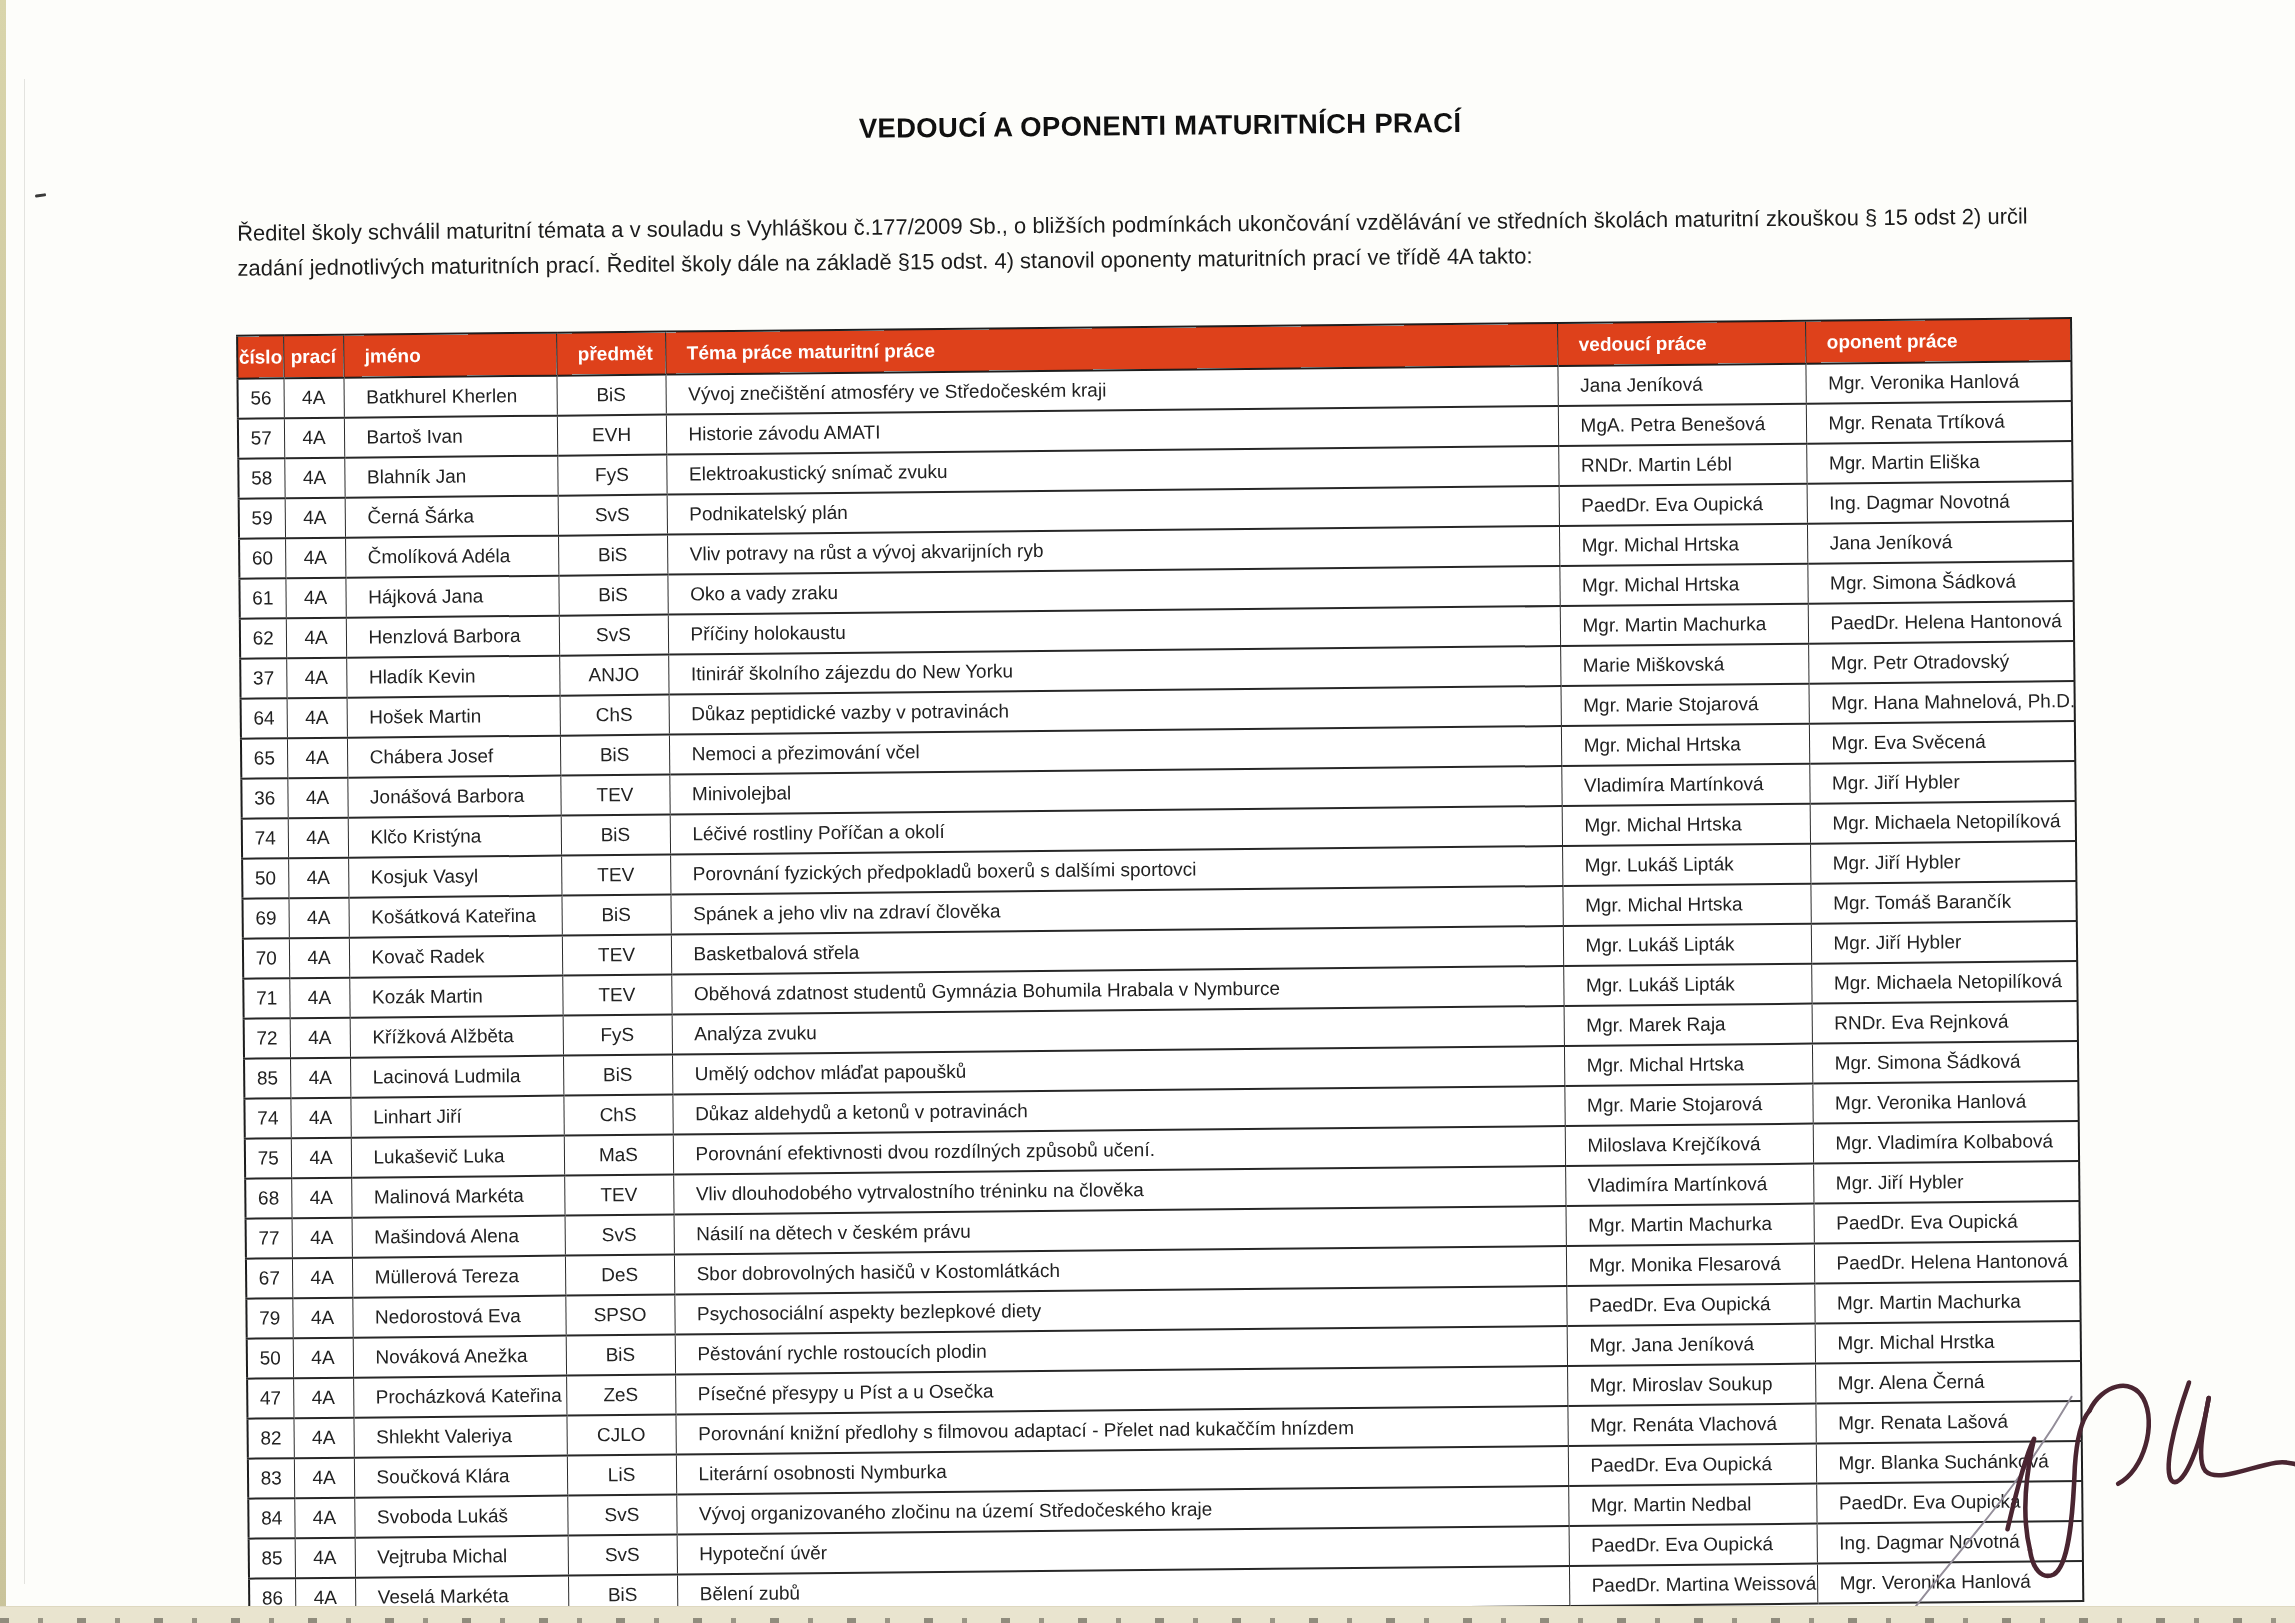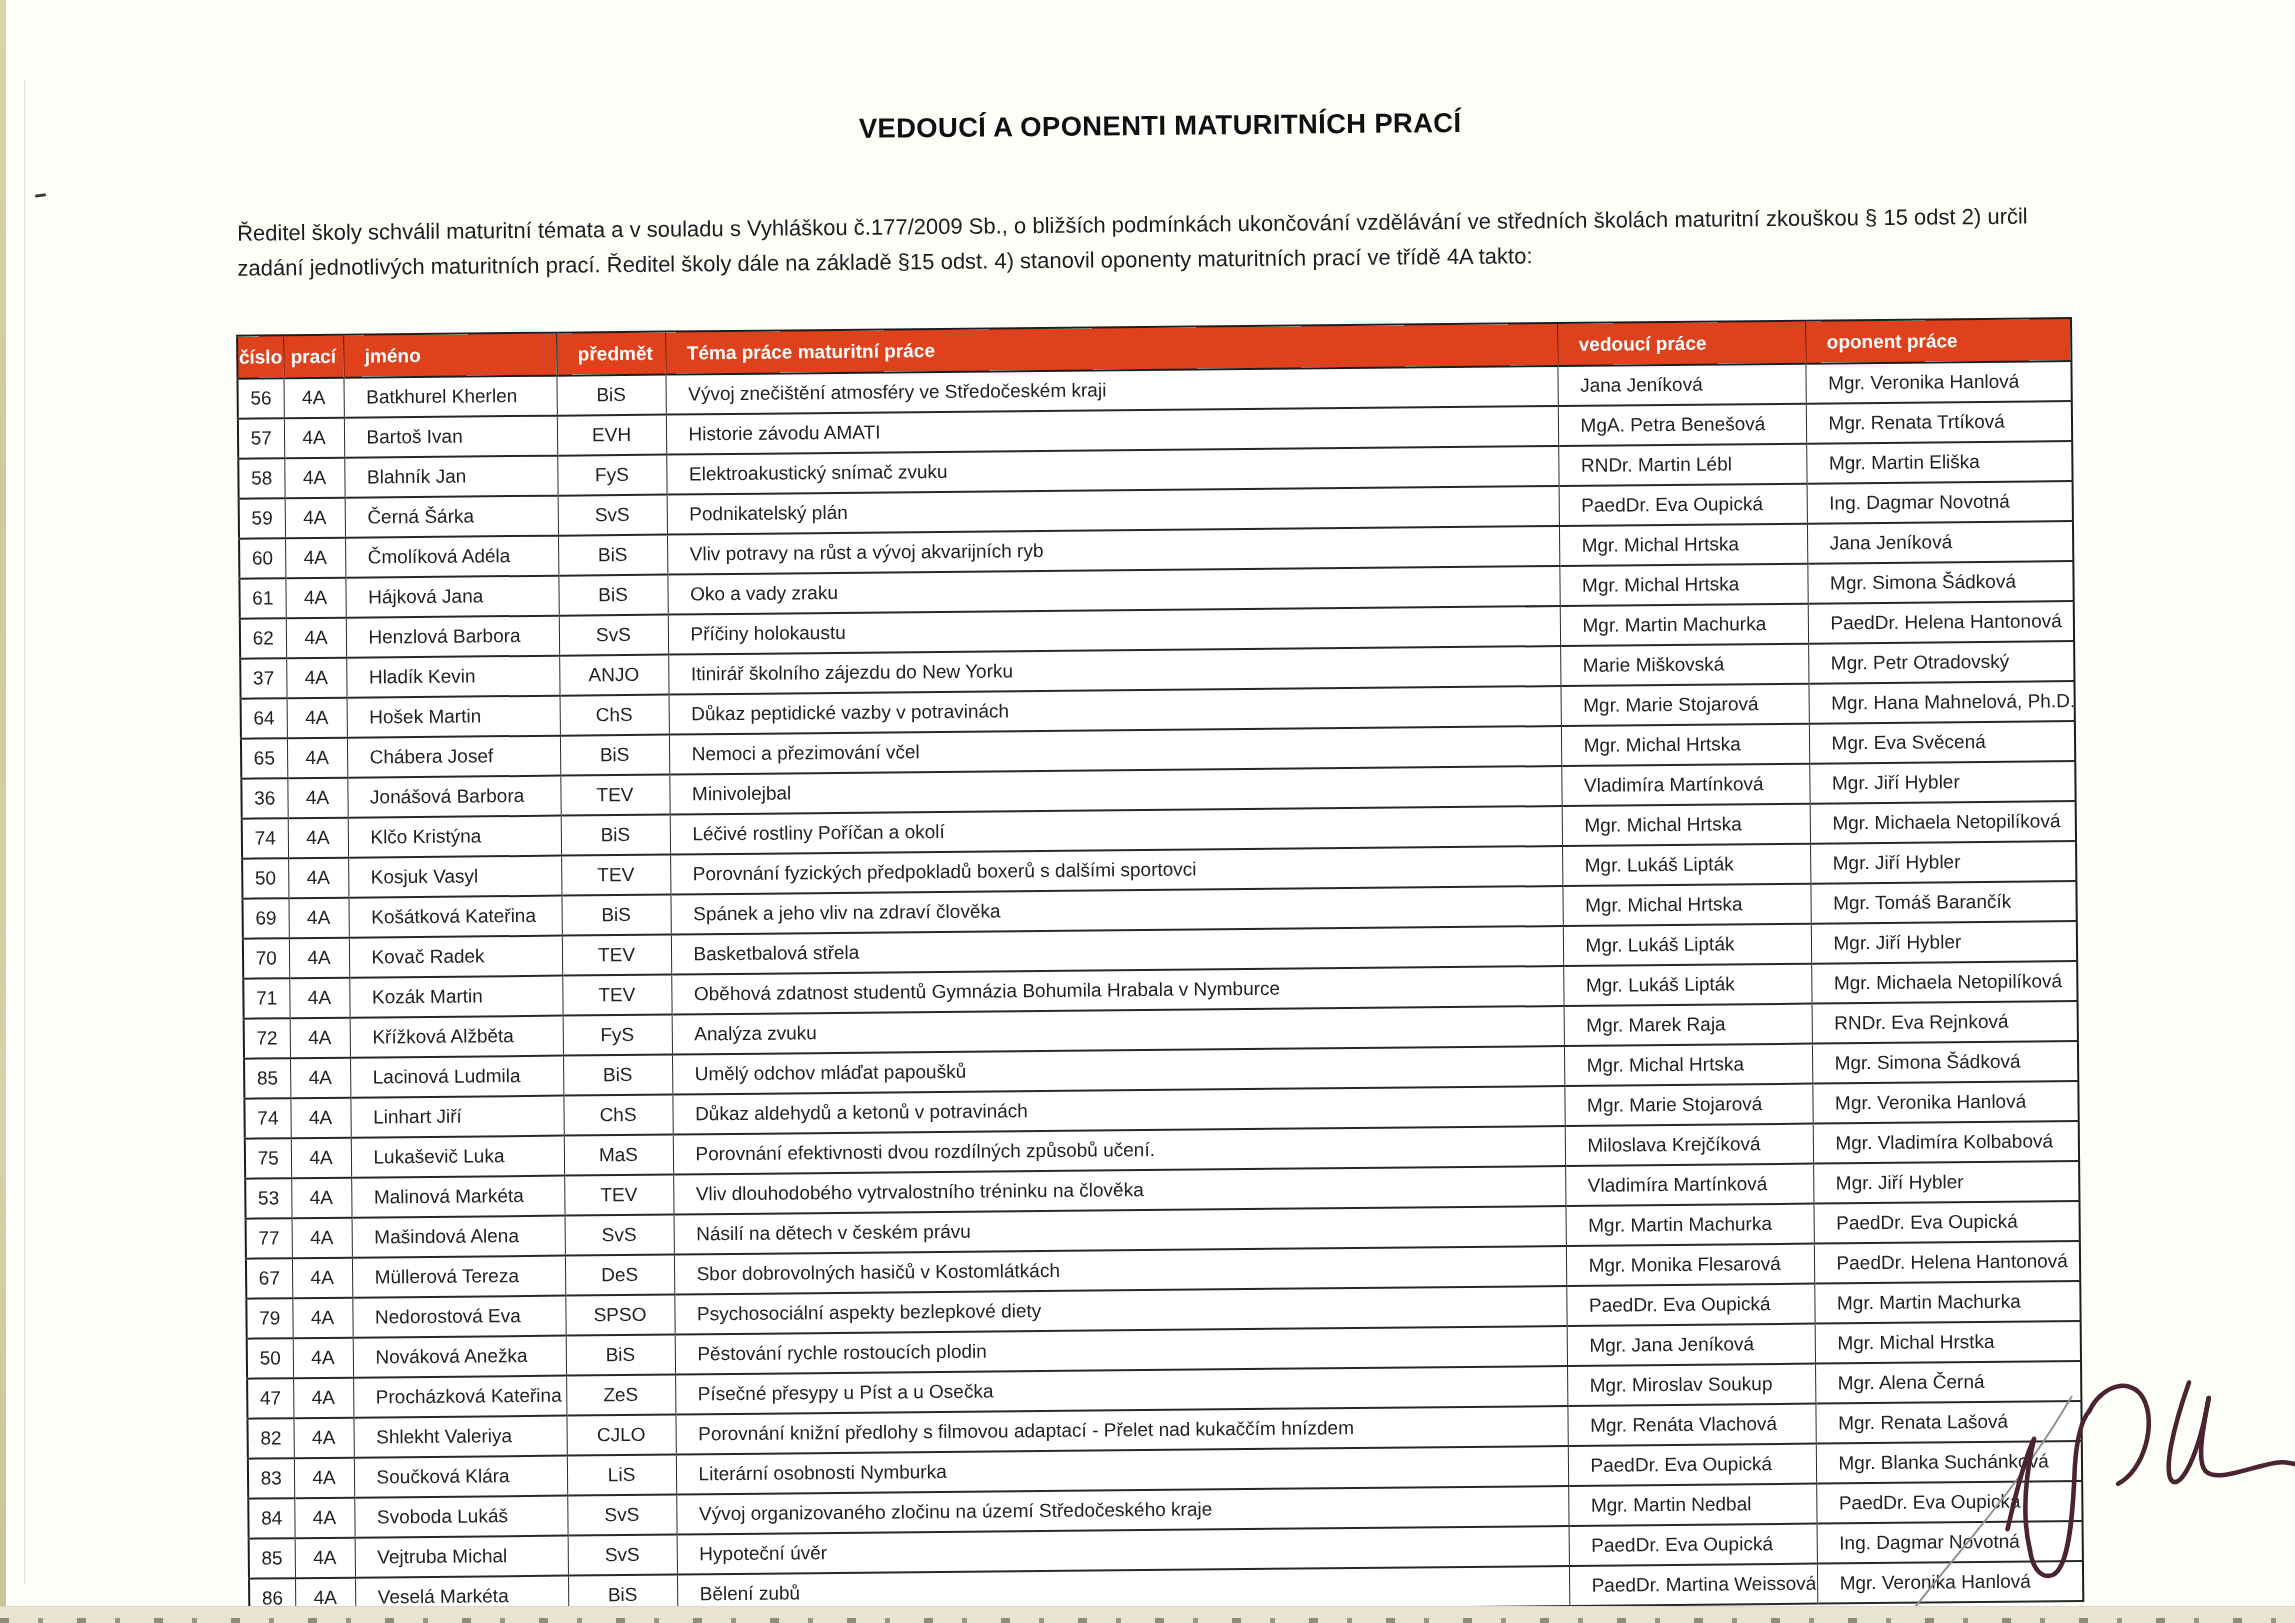--- a/index.html
+++ b/index.html
@@ -252,21 +252,21 @@
         <tr>
           <td class="col-cislo">75</td>
           <td class="col-trida">4A</td>
           <td class="col-jmeno">Lukaševič Luka</td>
           <td class="col-predmet">MaS</td>
           <td class="col-tema">Porovnání efektivnosti dvou rozdílných způsobů učení.</td>
           <td class="col-vedouci">Miloslava Krejčíková</td>
           <td class="col-oponent">Mgr. Vladimíra Kolbabová</td>
         </tr>
         <tr>
-          <td class="col-cislo">53</td>
+          <td class="col-cislo">68</td>
           <td class="col-trida">4A</td>
           <td class="col-jmeno">Malinová Markéta</td>
           <td class="col-predmet">TEV</td>
           <td class="col-tema">Vliv dlouhodobého vytrvalostního tréninku na člověka</td>
           <td class="col-vedouci">Vladimíra Martínková</td>
           <td class="col-oponent">Mgr. Jiří Hybler</td>
         </tr>
         <tr>
           <td class="col-cislo">77</td>
           <td class="col-trida">4A</td>

